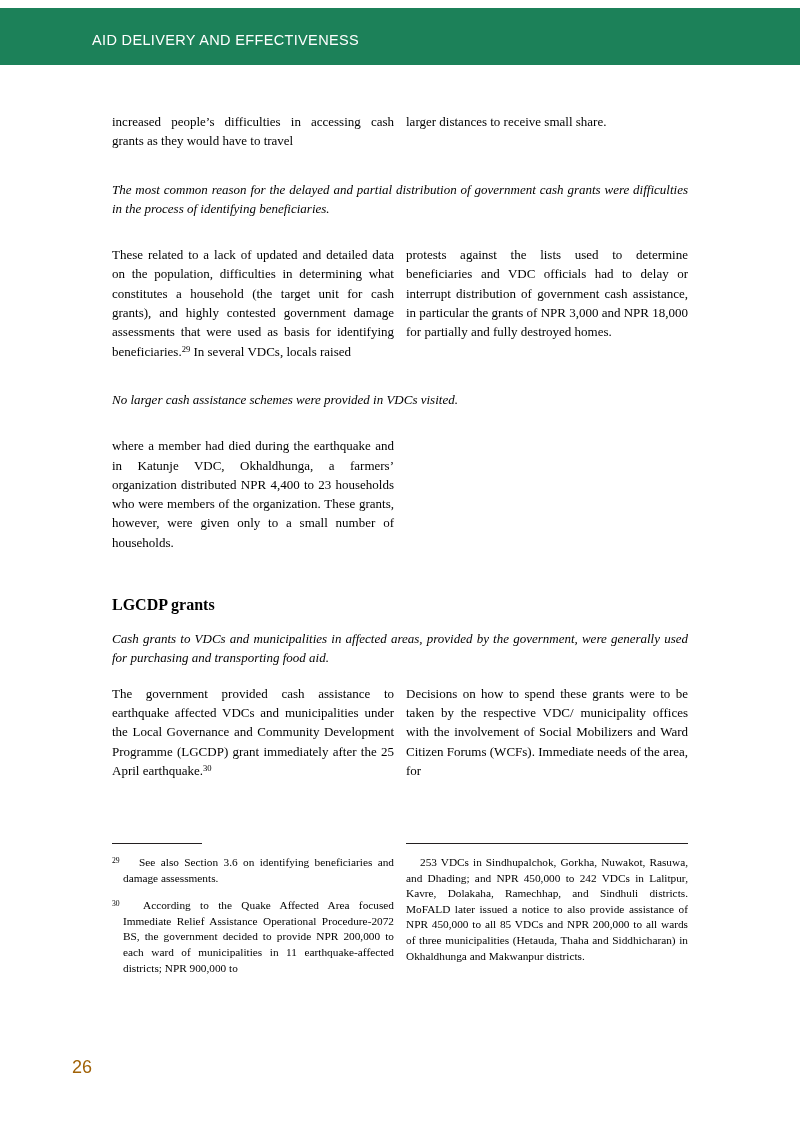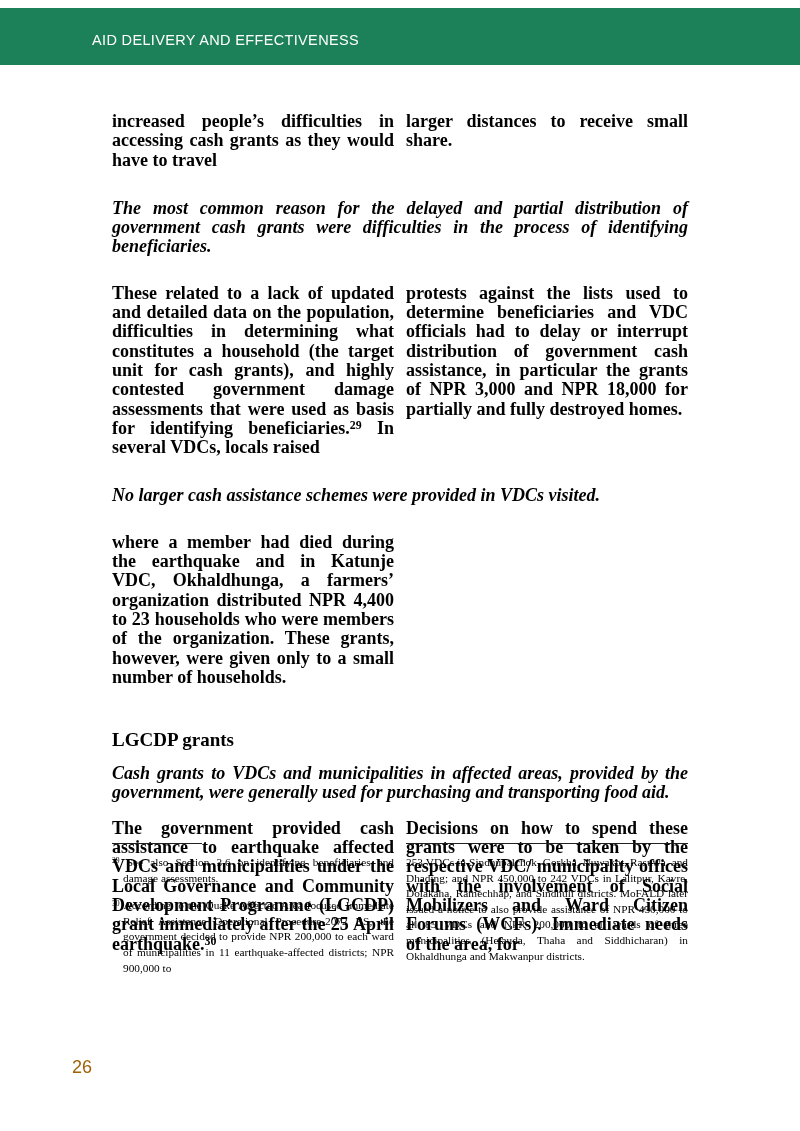--- a/index.html
+++ b/index.html
@@ -43,26 +43,25 @@
     position: absolute;
     left: 112px;
     top: 112px;
     width: 576px;
   }
 
   
   .para,
   .pullquote,
   .col {
-    font-size: 18px;
+    font-size: 13px;
     line-height: 19.3px;
     text-align: justify;
     text-justify: inter-word;
     hyphens: none;
-    font-weight: bold;
   }
 
   
   .pullquote {
     font-style: italic;
     margin: 0;
   }
 
   
   .twocol {
@@ -78,21 +77,21 @@
   
   .sp-1 { height: 29px; }
   .sp-2 { height: 27px; }
   .sp-3 { height: 29px; }
   .sp-4 { height: 43px; }
   .sp-5 { height: 14px; }
   .sp-6 { height: 16px; }
 
   
   .section-heading {
-    font-size: 19px;
+    font-size: 16px;
     font-weight: bold;
     line-height: 20px;
     margin: 0;
   }
 
   sup {
     font-size: 0.66em;
     vertical-align: 0.45em;
     line-height: 0;
   }
@@ -126,21 +125,21 @@
     text-justify: inter-word;
     margin: 0;
     padding-left: 11px;
     text-indent: -11px;
   }
   .fn-item + .fn-item { margin-top: 12px; }
   .fn-item sup {
     font-size: 0.68em;
     vertical-align: 0.42em;
   }
-  .fn-item .fn-body { text-indent: 0; }
+  .fn-item .fn-body { text-indent: 0; margin-left: 14px; }
   .fn-col-right .fn-item {
     padding-left: 0;
     text-indent: 0;
   }
 
   
   .folio {
     position: absolute;
     left: 72px;
     top: 1057px;

